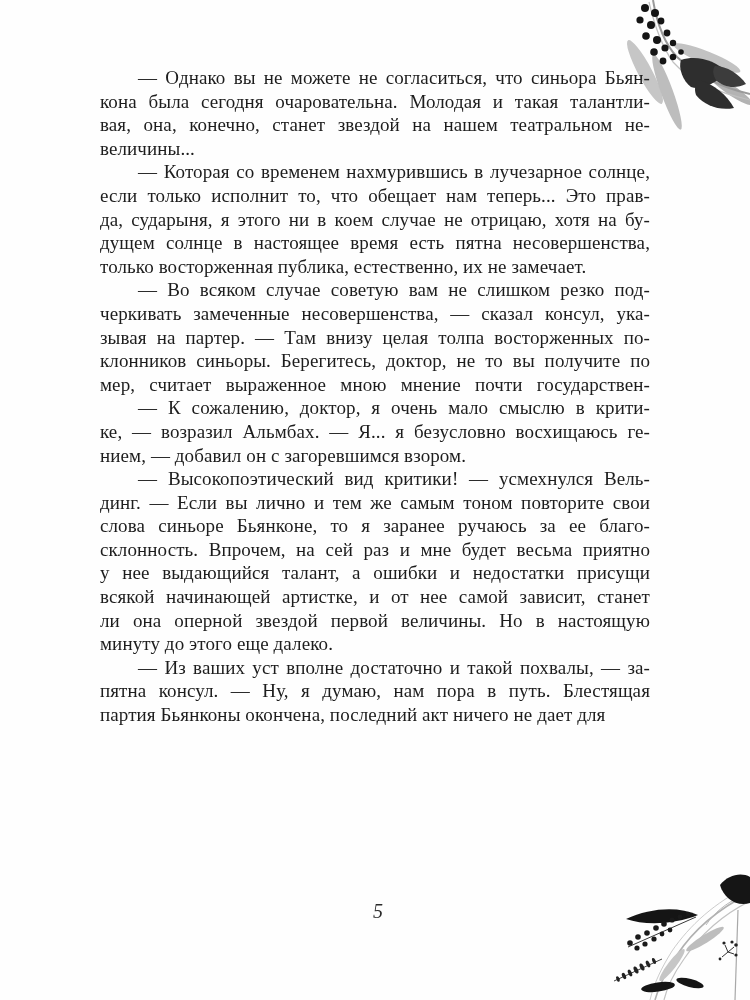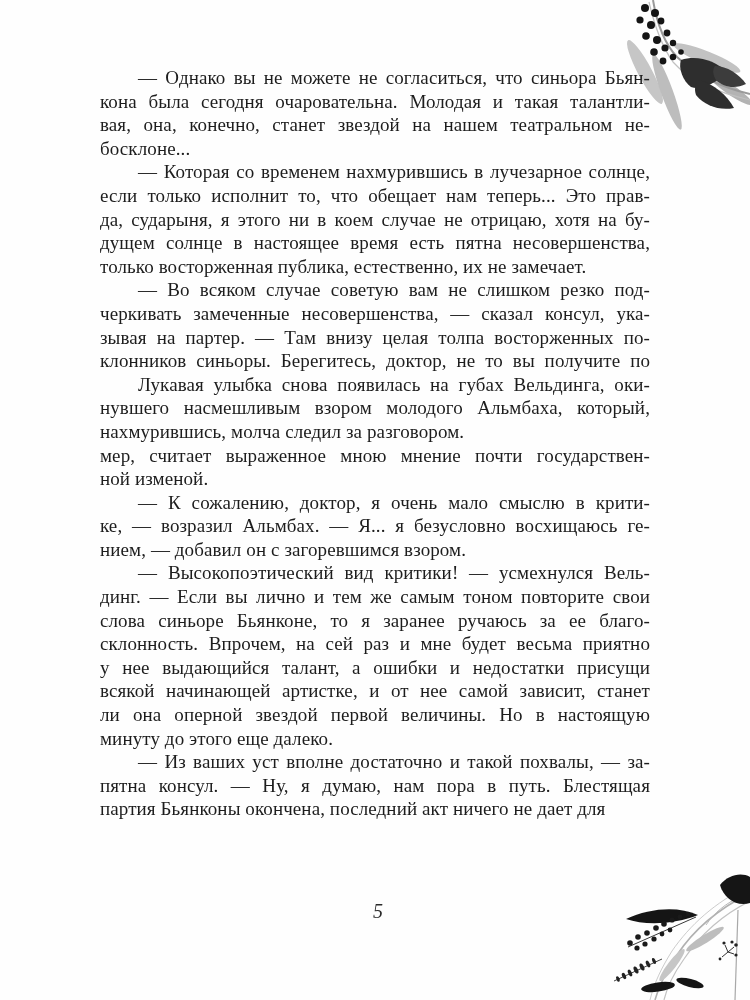--- a/index.html
+++ b/index.html
@@ -83,43 +83,37 @@
       <path d="M84,80 C99,84 112,95 119,108 C105,111 90,106 81,95 C79,89 80,84 84,80 Z"></path>
       <path d="M100,66 C112,66 124,74 131,84 C121,89 109,88 101,80 C98,75 97,70 100,66 Z" fill="#3c3c3c"></path>
     </g>
   </svg>
 
   <div class="text-block">
       <div class="para">
         <div class="line first">— Однако вы не можете не согласиться, что синьора Бьян-</div>
         <div class="line">кона была сегодня очаровательна. Молодая и такая талантли-</div>
         <div class="line">вая, она, конечно, станет звездой на нашем театральном не-</div>
-        <div class="line last">босклоне...</div>
+        <div class="line last">величины...</div>
       </div>
       <div class="para">
         <div class="line first">— Которая со временем нахмурившись в лучезарное солнце,</div>
         <div class="line">если только исполнит то, что обещает нам теперь... Это прав-</div>
         <div class="line">да, сударыня, я этого ни в коем случае не отрицаю, хотя на бу-</div>
         <div class="line">дущем солнце в настоящее время есть пятна несовершенства,</div>
         <div class="line last">только восторженная публика, естественно, их не замечает.</div>
       </div>
       <div class="para">
         <div class="line first">— Во всяком случае советую вам не слишком резко под-</div>
         <div class="line">черкивать замеченные несовершенства, — сказал консул, ука-</div>
         <div class="line">зывая на партер. — Там внизу целая толпа восторженных по-</div>
         <div class="line">клонников синьоры. Берегитесь, доктор, не то вы получите по</div>
       </div>
       <div class="para">
-        <div class="line first">Лукавая улыбка снова появилась на губах Вельдинга, оки-</div>
-        <div class="line">нувшего насмешливым взором молодого Альмбаха, который,</div>
-        <div class="line last">нахмурившись, молча следил за разговором.</div>
-      </div>
-      <div class="para">
         <div class="line">мер, считает выраженное мною мнение почти государствен-</div>
-        <div class="line last">ной изменой.</div>
       </div>
       <div class="para">
         <div class="line first">— К сожалению, доктор, я очень мало смыслю в крити-</div>
         <div class="line">ке, — возразил Альмбах. — Я... я безусловно восхищаюсь ге-</div>
         <div class="line last">нием, — добавил он с загоревшимся взором.</div>
       </div>
       <div class="para">
         <div class="line first">— Высокопоэтический вид критики! — усмехнулся Вель-</div>
         <div class="line">динг. — Если вы лично и тем же самым тоном повторите свои</div>
         <div class="line">слова синьоре Бьянконе, то я заранее ручаюсь за ее благо-</div>

